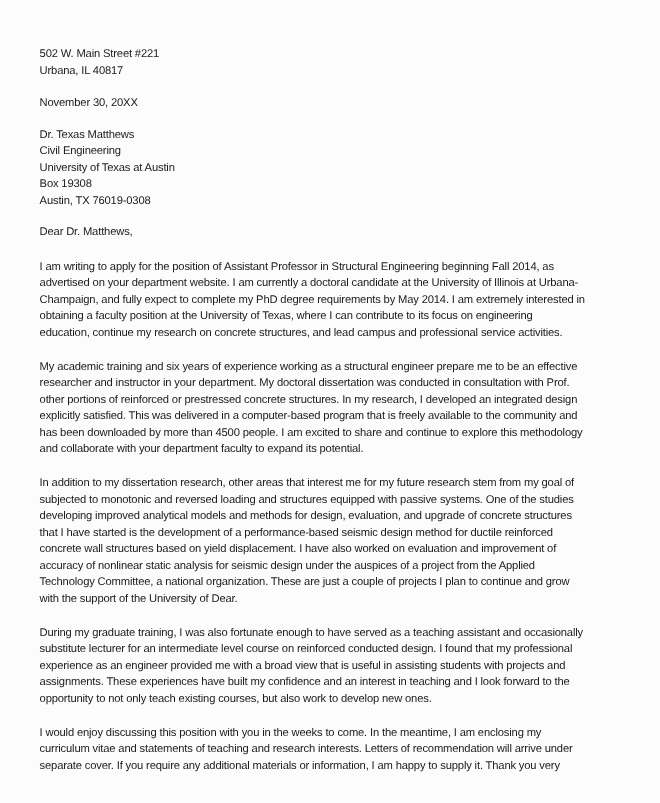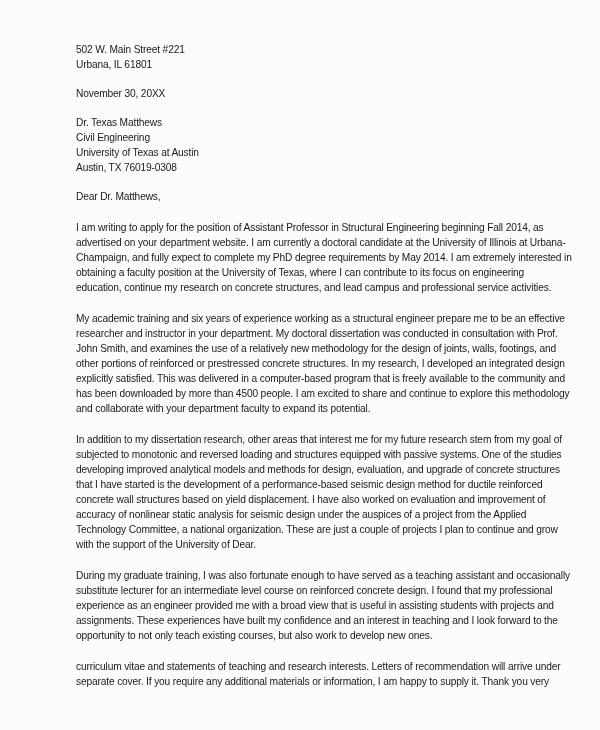--- a/index.html
+++ b/index.html
@@ -6,52 +6,53 @@
   body {
     width: 600px; height: 730px; overflow: hidden;
     background: #fcfcfc;
     font-family: "Liberation Sans", sans-serif;
     color: #1a1a1a;
   }
   .page {
     position: relative;
     width: 600px; height: 730px;
     box-sizing: border-box;
-    padding: 42px 40px 0 76px;
+    padding: 42px 40px 0 36px;
     font-size: 10.2px;
     line-height: 15px;
     letter-spacing: -0.15px;
   }
   .block { margin: 0; }
   .line { display: block; white-space: nowrap; }
   .gap-14 { height: 14px; }
   .gap-16 { height: 16px; }
 </style>
 </head>
 <body>
 
 <div class="page">
 
   <div class="block">
     <span class="line">502 W. Main Street #221</span>
-    <span class="line">Urbana, IL 61801</span>
+    <span class="line">Urbana, IL 40817</span>
   </div>
 
   <div class="gap-14"></div>
 
   <div class="block">
     <span class="line">November 30, 20XX</span>
   </div>
 
   <div class="gap-14"></div>
 
   <div class="block">
     <span class="line">Dr. Texas Matthews</span>
     <span class="line">Civil Engineering</span>
     <span class="line">University of Texas at Austin</span>
+    <span class="line">Box 19308</span>
     <span class="line">Austin, TX 76019-0308</span>
   </div>
 
   <div class="gap-14"></div>
 
   <div class="block">
     <span class="line">Dear Dr. Matthews,</span>
   </div>
 
   <div class="gap-16"></div>
@@ -62,21 +63,20 @@
     <span class="line">Champaign, and fully expect to complete my PhD degree requirements by May 2014. I am extremely interested in</span>
     <span class="line">obtaining a faculty position at the University of Texas, where I can contribute to its focus on engineering</span>
     <span class="line">education, continue my research on concrete structures, and lead campus and professional service activities.</span>
   </div>
 
   <div class="gap-16"></div>
 
   <div class="block">
     <span class="line">My academic training and six years of experience working as a structural engineer prepare me to be an effective</span>
     <span class="line">researcher and instructor in your department. My doctoral dissertation was conducted in consultation with  Prof.</span>
-    <span class="line">John Smith, and examines the use of a relatively new methodology for the design of joints, walls, footings, and</span>
     <span class="line">other portions of reinforced or prestressed concrete structures. In my research, I developed an integrated design</span>
     <span class="line">explicitly satisfied. This was delivered in a computer-based program that is freely available to the community and</span>
     <span class="line">has been downloaded by more than 4500 people. I am excited to share and continue to explore this methodology</span>
     <span class="line">and collaborate with your department faculty to expand its potential.</span>
   </div>
 
   <div class="gap-16"></div>
 
   <div class="block">
     <span class="line">In addition to my dissertation research, other areas that interest me for my future research stem from my goal of</span>
@@ -86,27 +86,28 @@
     <span class="line">concrete wall structures based on yield displacement. I have also worked on evaluation and improvement of</span>
     <span class="line">accuracy of nonlinear static analysis for seismic design under the auspices of a project from the Applied</span>
     <span class="line">Technology Committee, a national organization. These are just a couple of projects I plan to continue and grow</span>
     <span class="line">with the support of the University of Dear.</span>
   </div>
 
   <div class="gap-16"></div>
 
   <div class="block">
     <span class="line">During my graduate training, I was also fortunate enough to have served as a teaching assistant and occasionally</span>
-    <span class="line">substitute lecturer for an intermediate level course on reinforced concrete design. I found that my professional</span>
+    <span class="line">substitute lecturer for an intermediate level course on reinforced conducted design. I found that my professional</span>
     <span class="line">experience as an engineer provided me with a broad view that is useful in assisting students with projects and</span>
     <span class="line">assignments. These experiences have built my confidence and an interest in teaching and I look forward to the</span>
     <span class="line">opportunity to not only teach existing courses, but also work to develop new ones.</span>
   </div>
 
   <div class="gap-16"></div>
 
   <div class="block">
+    <span class="line">I would enjoy discussing this position with you in the weeks to come. In the meantime, I am enclosing my</span>
     <span class="line">curriculum vitae and statements of teaching and research interests. Letters of recommendation will arrive under</span>
     <span class="line">separate cover. If you require any additional materials or information, I am happy to supply it. Thank you very</span>
 
   </div>
 
 </div>
 
 </body></html>

